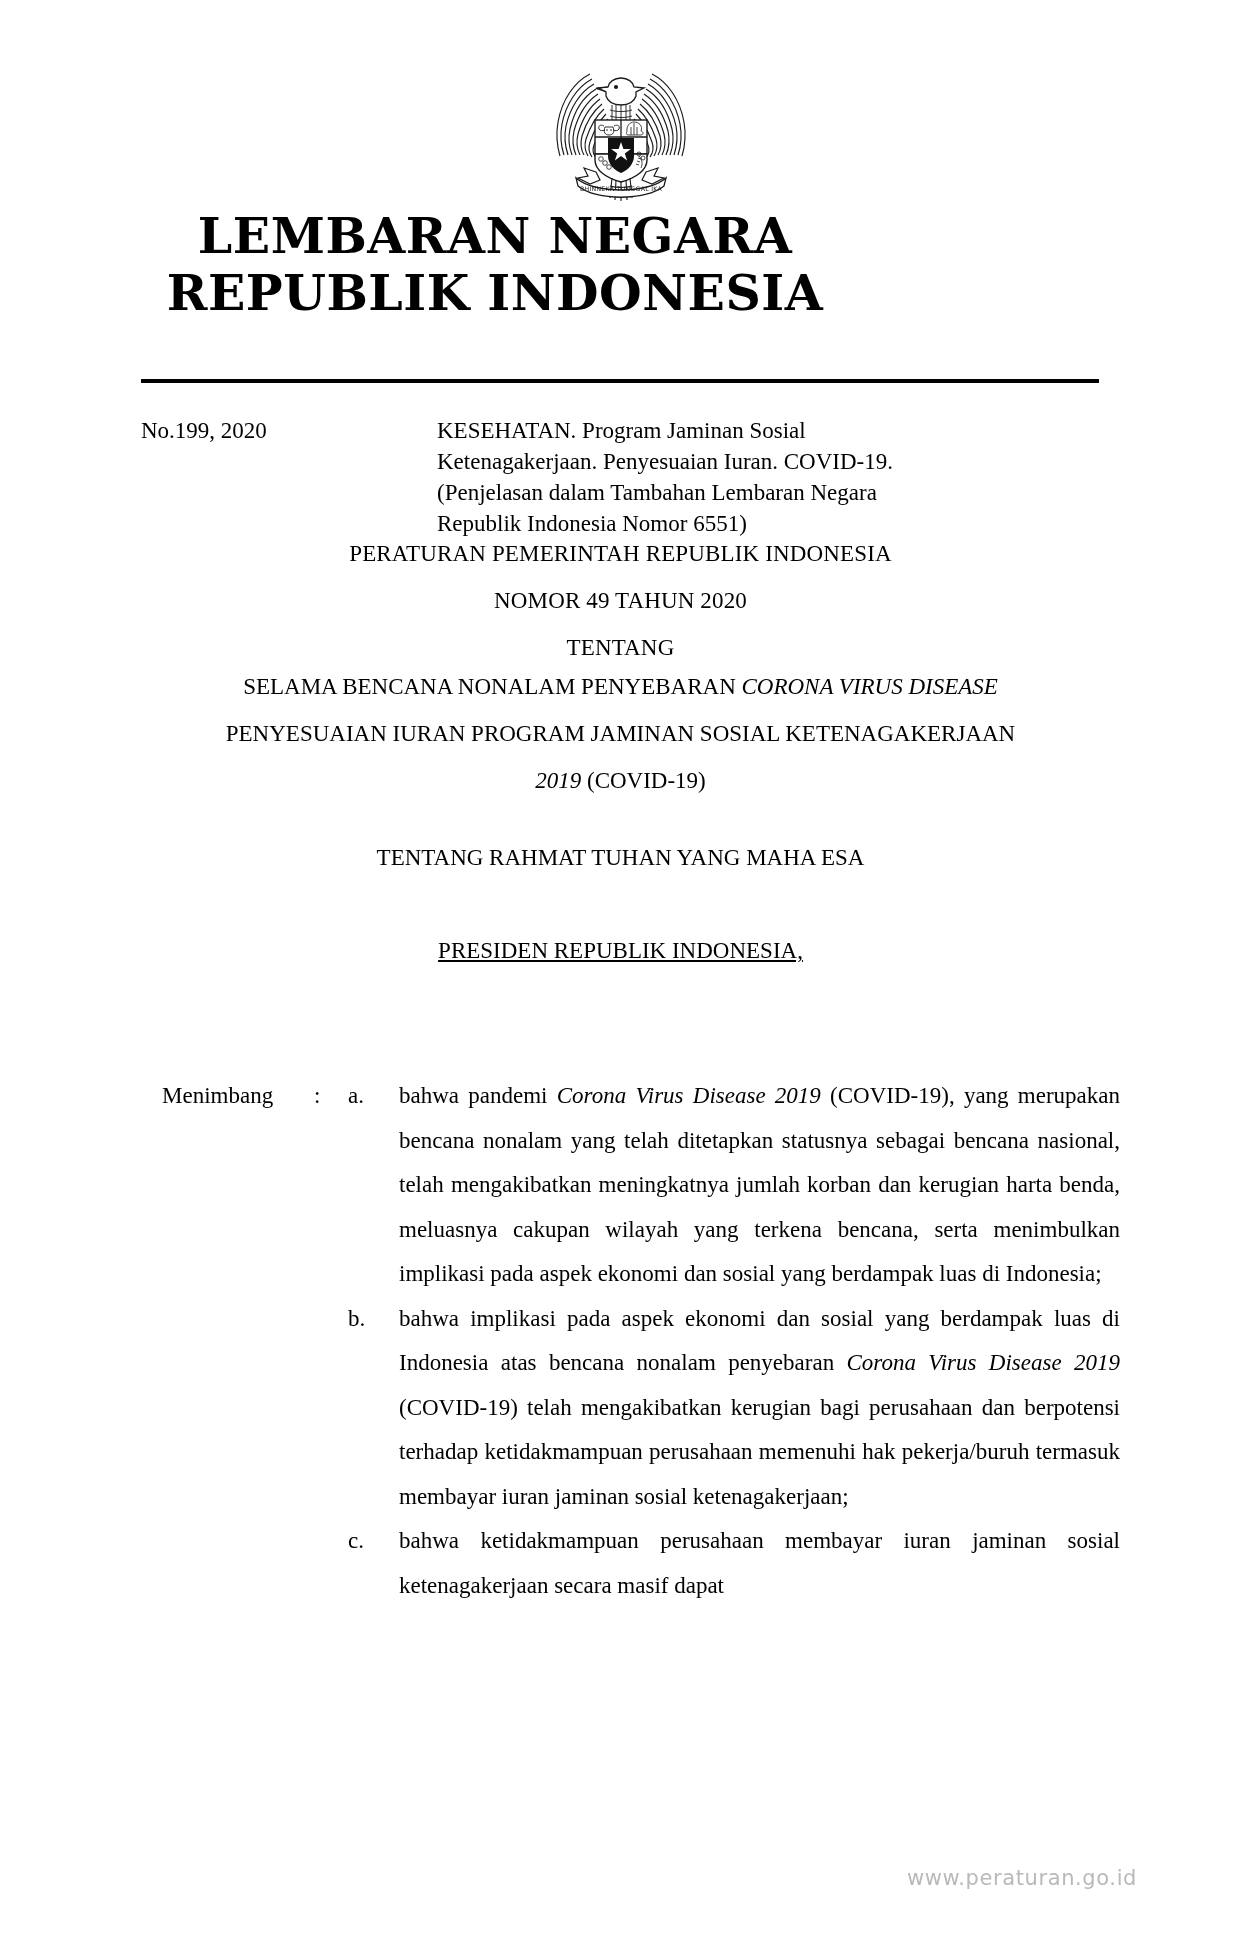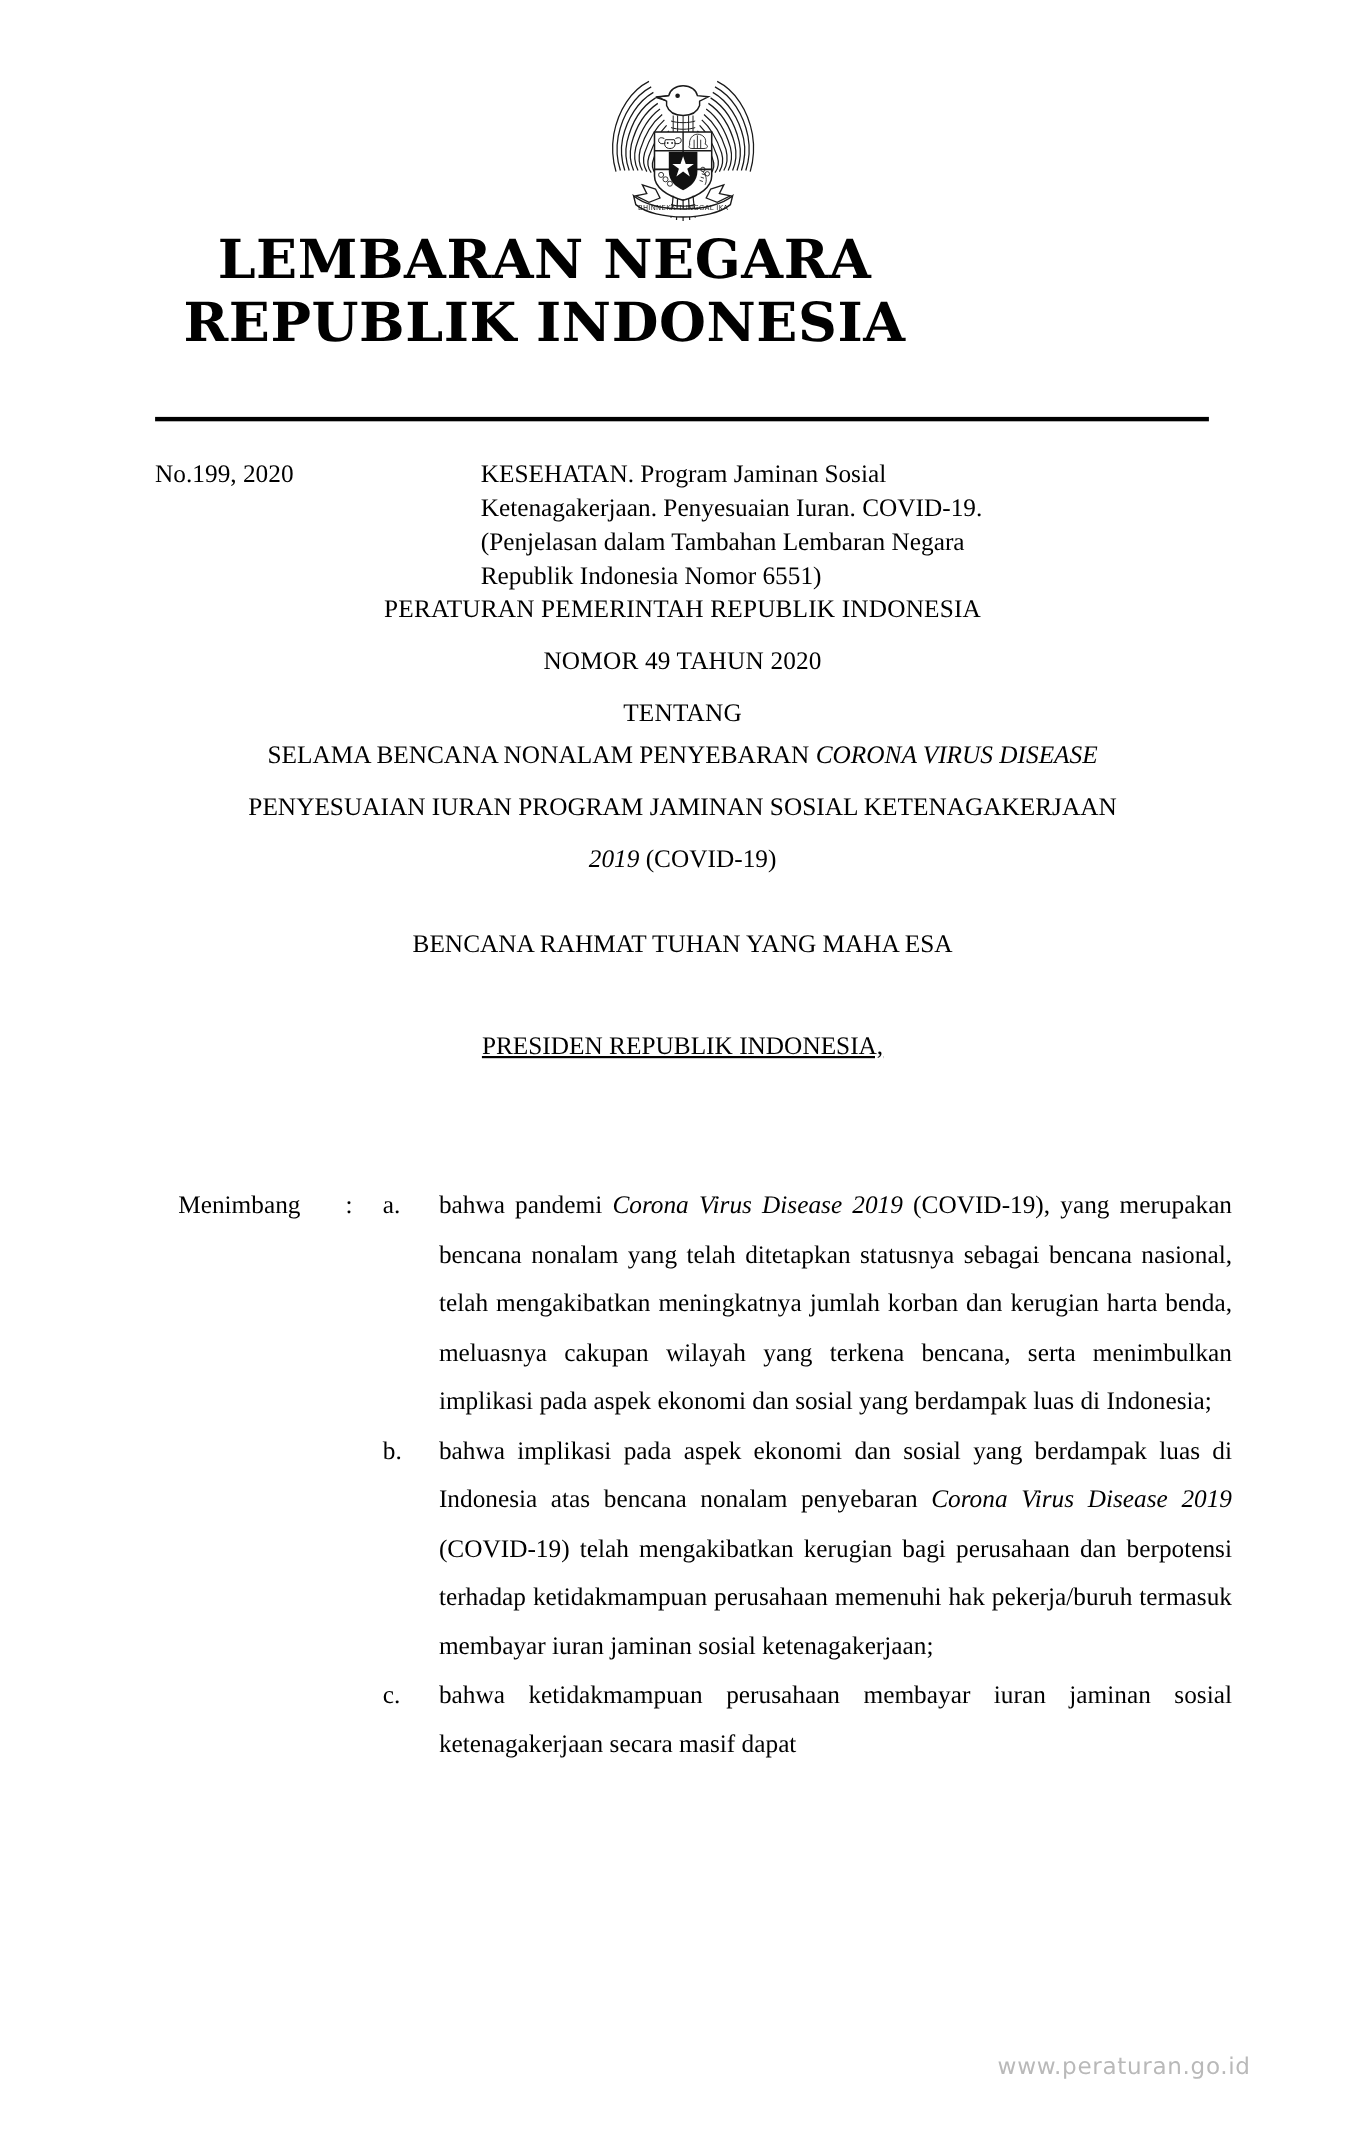--- a/index.html
+++ b/index.html
@@ -323,21 +323,21 @@
     <div class="tline">NOMOR 49 TAHUN 2020</div>
     <div class="tline">TENTANG</div>
   </div>
 
   <div class="subjectblock">
     <div class="sline"><span>SELAMA BENCANA NONALAM PENYEBARAN </span><i class="ital">CORONA VIRUS DISEASE</i></div>
     <div class="sline">PENYESUAIAN IURAN PROGRAM JAMINAN SOSIAL KETENAGAKERJAAN</div>
     <div class="sline"><i class="ital">2019</i><span> (COVID-19)</span></div>
   </div>
 
-  <div class="blessing">BENCANA RAHMAT TUHAN YANG MAHA ESA</div>
+  <div class="blessing">TENTANG RAHMAT TUHAN YANG MAHA ESA</div>
 
   <div class="president">PRESIDEN REPUBLIK INDONESIA,</div>
 
   <div class="considering">
 
     <div class="cons-row">
       <div class="cons-label">Menimbang</div>
       <div class="cons-colon">:</div>
       <div class="cons-letter">a.</div>
       <div class="cons-text"><span>bahwa pandemi </span><i class="ital">Corona Virus Disease 2019</i><span> (COVID-19), yang merupakan bencana nonalam yang telah ditetapkan statusnya sebagai bencana nasional, telah mengakibatkan meningkatnya jumlah korban dan kerugian harta benda, meluasnya cakupan wilayah yang terkena bencana, serta menimbulkan implikasi pada aspek ekonomi dan sosial yang berdampak luas di Indonesia;</span></div>

